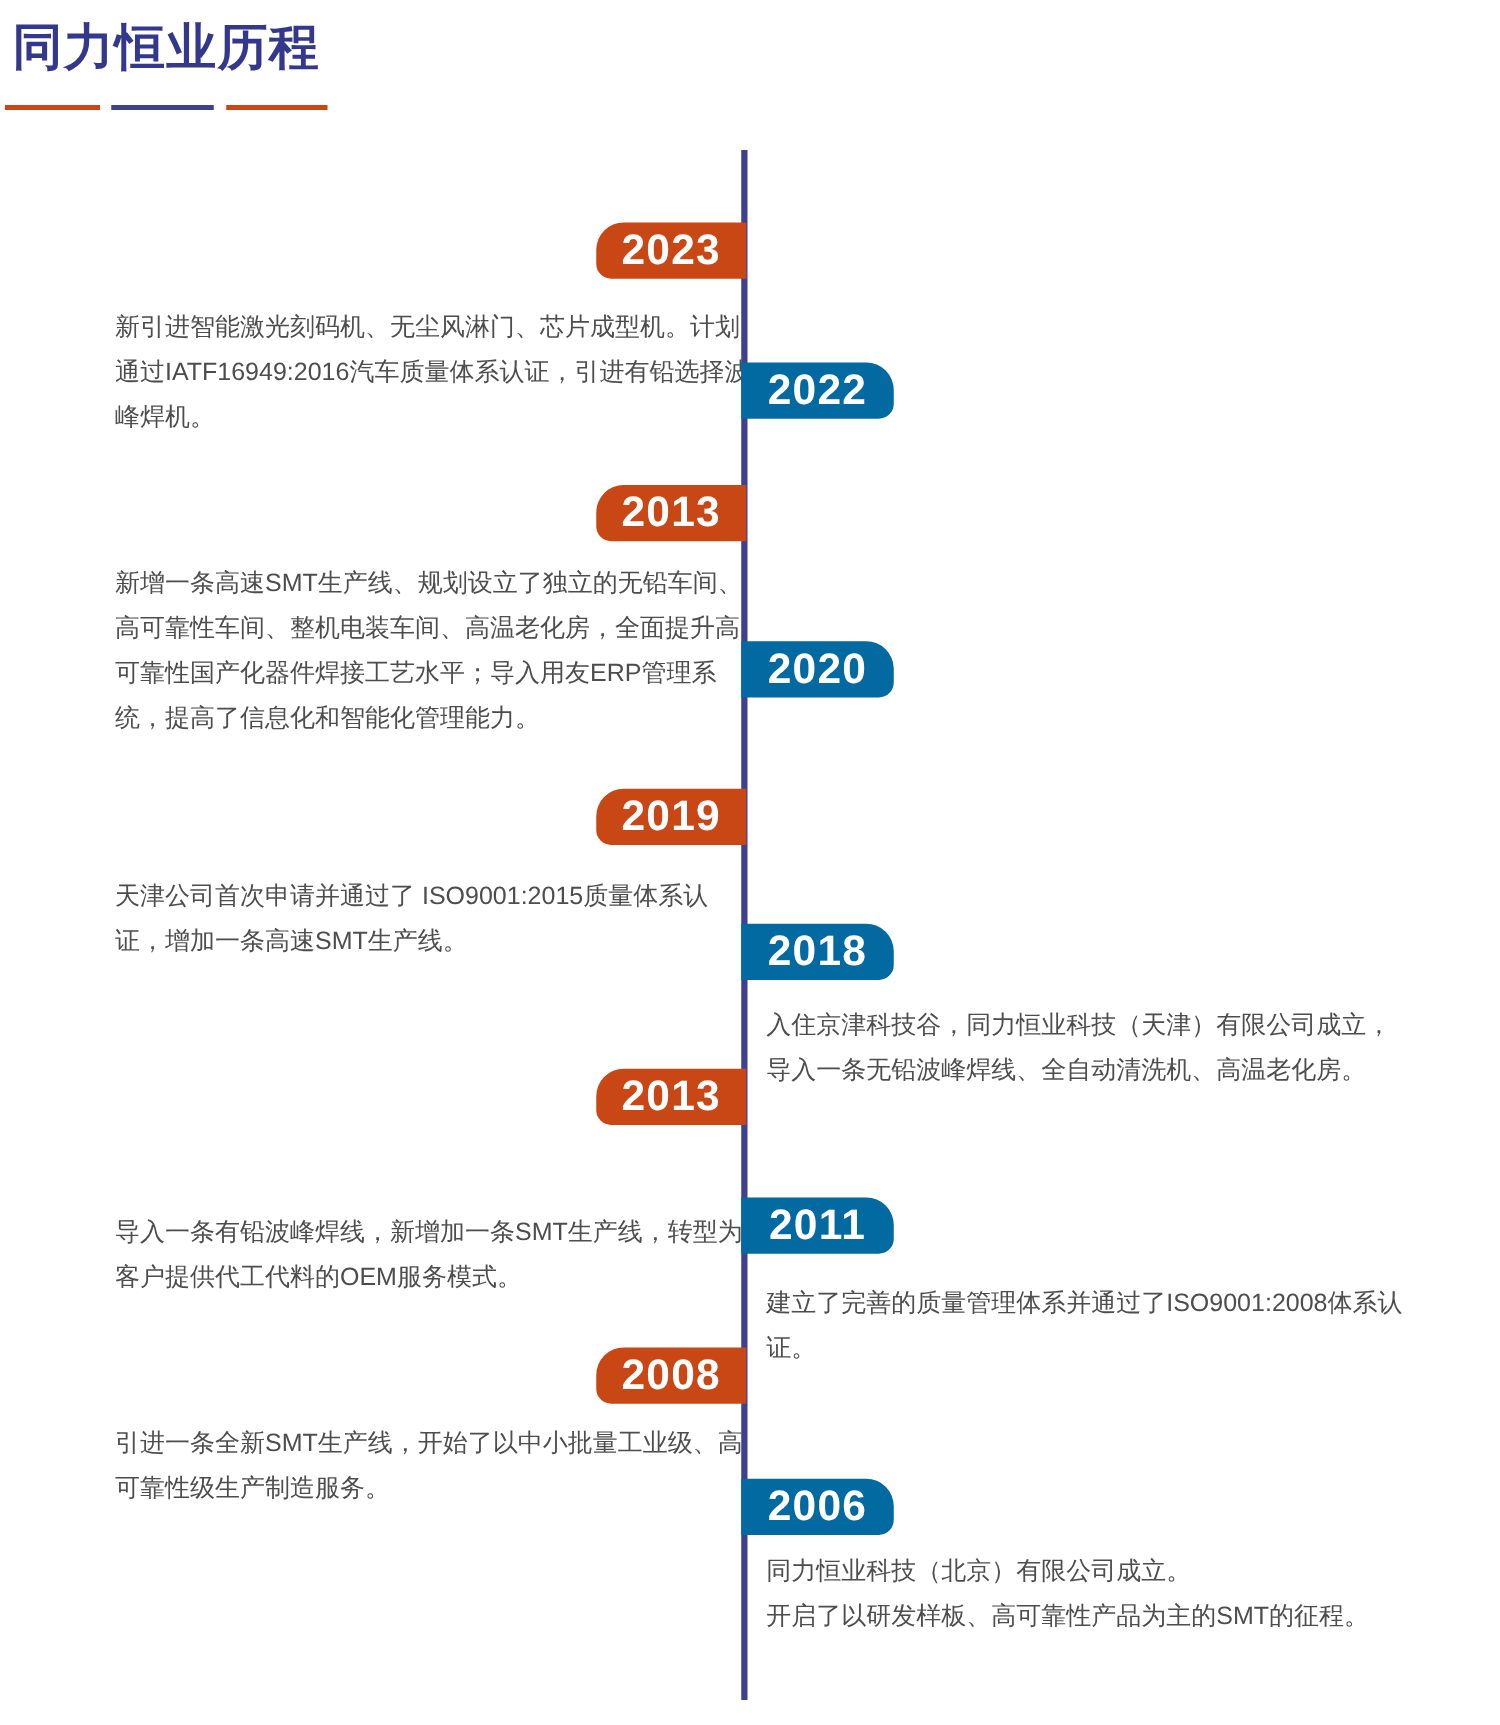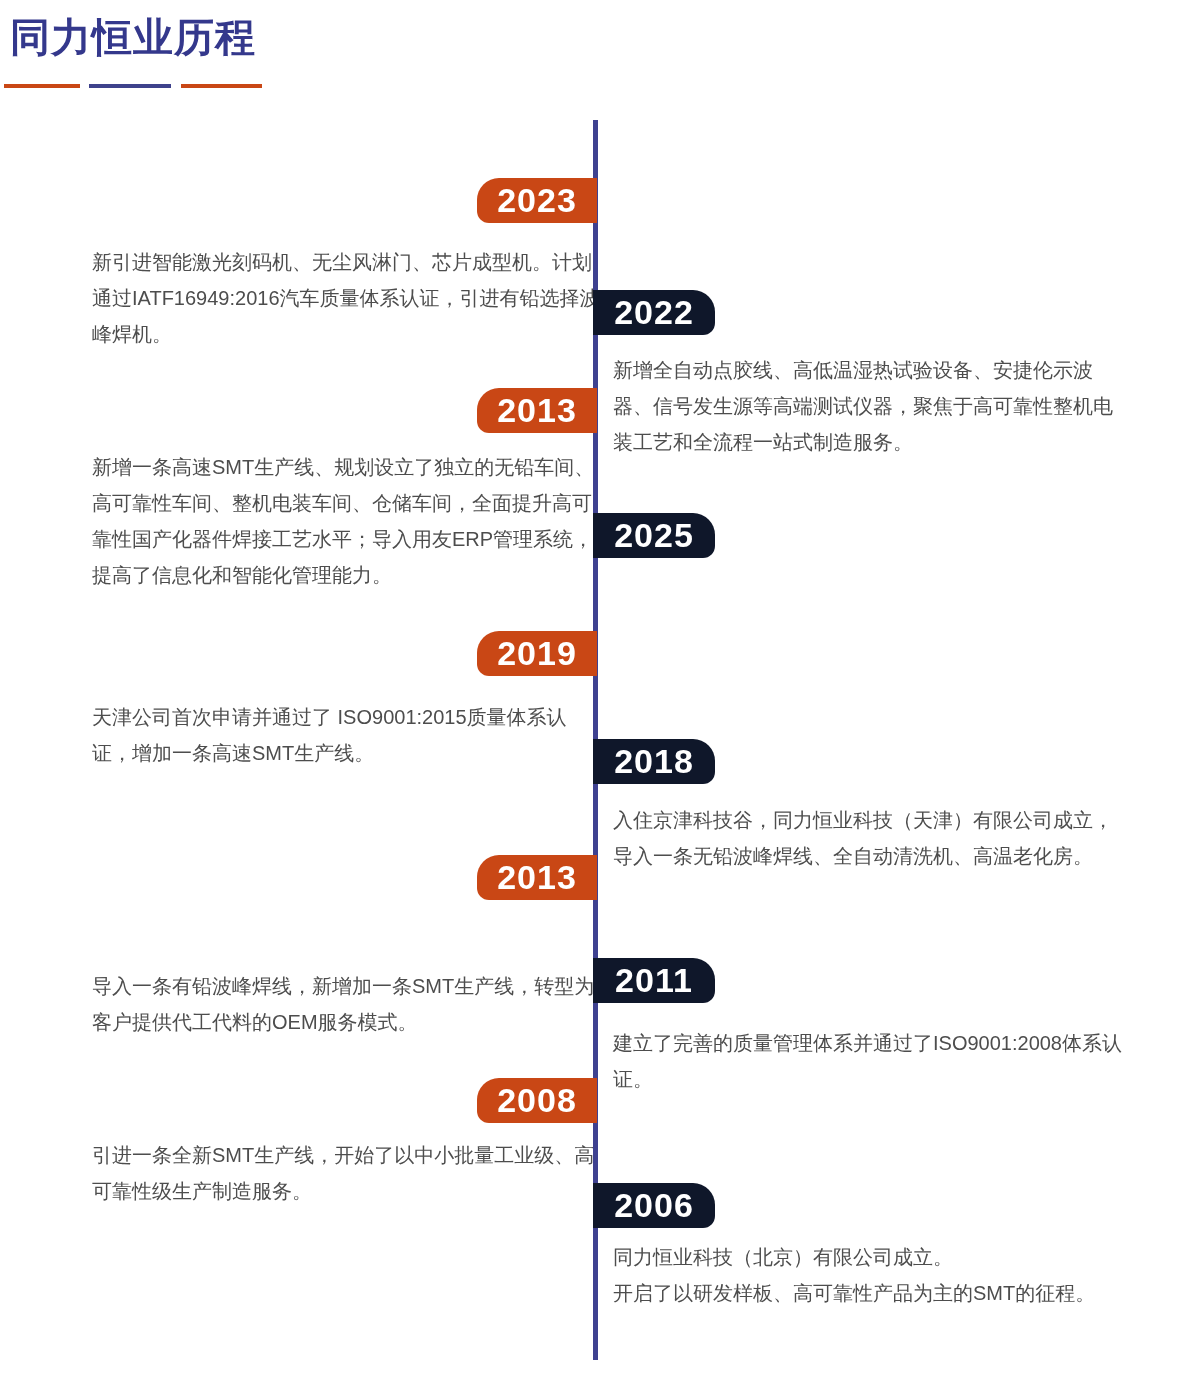--- a/index.html
+++ b/index.html
@@ -56,21 +56,21 @@
   .badge.left {
     left: 477px;
     width: 120px;
     background: #c94715;
     border-radius: 22px 0 0 12px;
     text-align: center;
   }
   .badge.right {
     left: 593px;
     width: 122px;
-    background: #0f172a;
+    background: #0369a1;
     border-radius: 0 22px 12px 0;
   }
 
   .desc {
     position: absolute;
     font-size: 20px;
     line-height: 36px;
     color: #4d4d4d;
     white-space: pre-line;
   }
@@ -86,26 +86,25 @@
   <div class="title-rule rule-orange-1"></div>
   <div class="title-rule rule-indigo"></div>
   <div class="title-rule rule-orange-2"></div>
 
   <div class="timeline-line"></div>
 
   <div class="badge left" style="top:178px">2023</div>
   <div class="desc left" style="top:244px">新引进智能激光刻码机、无尘风淋门、芯片成型机。计划通过IATF16949:2016汽车质量体系认证，引进有铅选择波峰焊机。</div>
 
   <div class="badge right" style="top:290px">2022</div>
-  <div class="desc right" style="top:352px">新增全自动点胶线、高低温湿热试验设备、安捷伦示波器、信号发生源等高端测试仪器，聚焦于高可靠性整机电装工艺和全流程一站式制造服务。</div>
 
   <div class="badge left" style="top:388px">2013</div>
-  <div class="desc left" style="top:449px">新增一条高速SMT生产线、规划设立了独立的无铅车间、高可靠性车间、整机电装车间、仓储车间，全面提升高可靠性国产化器件焊接工艺水平；导入用友ERP管理系统，提高了信息化和智能化管理能力。</div>
+  <div class="desc left" style="top:449px">新增一条高速SMT生产线、规划设立了独立的无铅车间、高可靠性车间、整机电装车间、高温老化房，全面提升高可靠性国产化器件焊接工艺水平；导入用友ERP管理系统，提高了信息化和智能化管理能力。</div>
 
-  <div class="badge right" style="top:513px">2025</div>
+  <div class="badge right" style="top:513px">2020</div>
 
   <div class="badge left" style="top:631px">2019</div>
   <div class="desc left" style="top:699px">天津公司首次申请并通过了 ISO9001:2015质量体系认证，增加一条高速SMT生产线。</div>
 
   <div class="badge right" style="top:739px">2018</div>
   <div class="desc right" style="top:802px">入住京津科技谷，同力恒业科技（天津）有限公司成立，导入一条无铅波峰焊线、全自动清洗机、高温老化房。</div>
 
   <div class="badge left" style="top:855px">2013</div>
   <div class="desc left" style="top:968px">导入一条有铅波峰焊线，新增加一条SMT生产线，转型为客户提供代工代料的OEM服务模式。</div>
 

